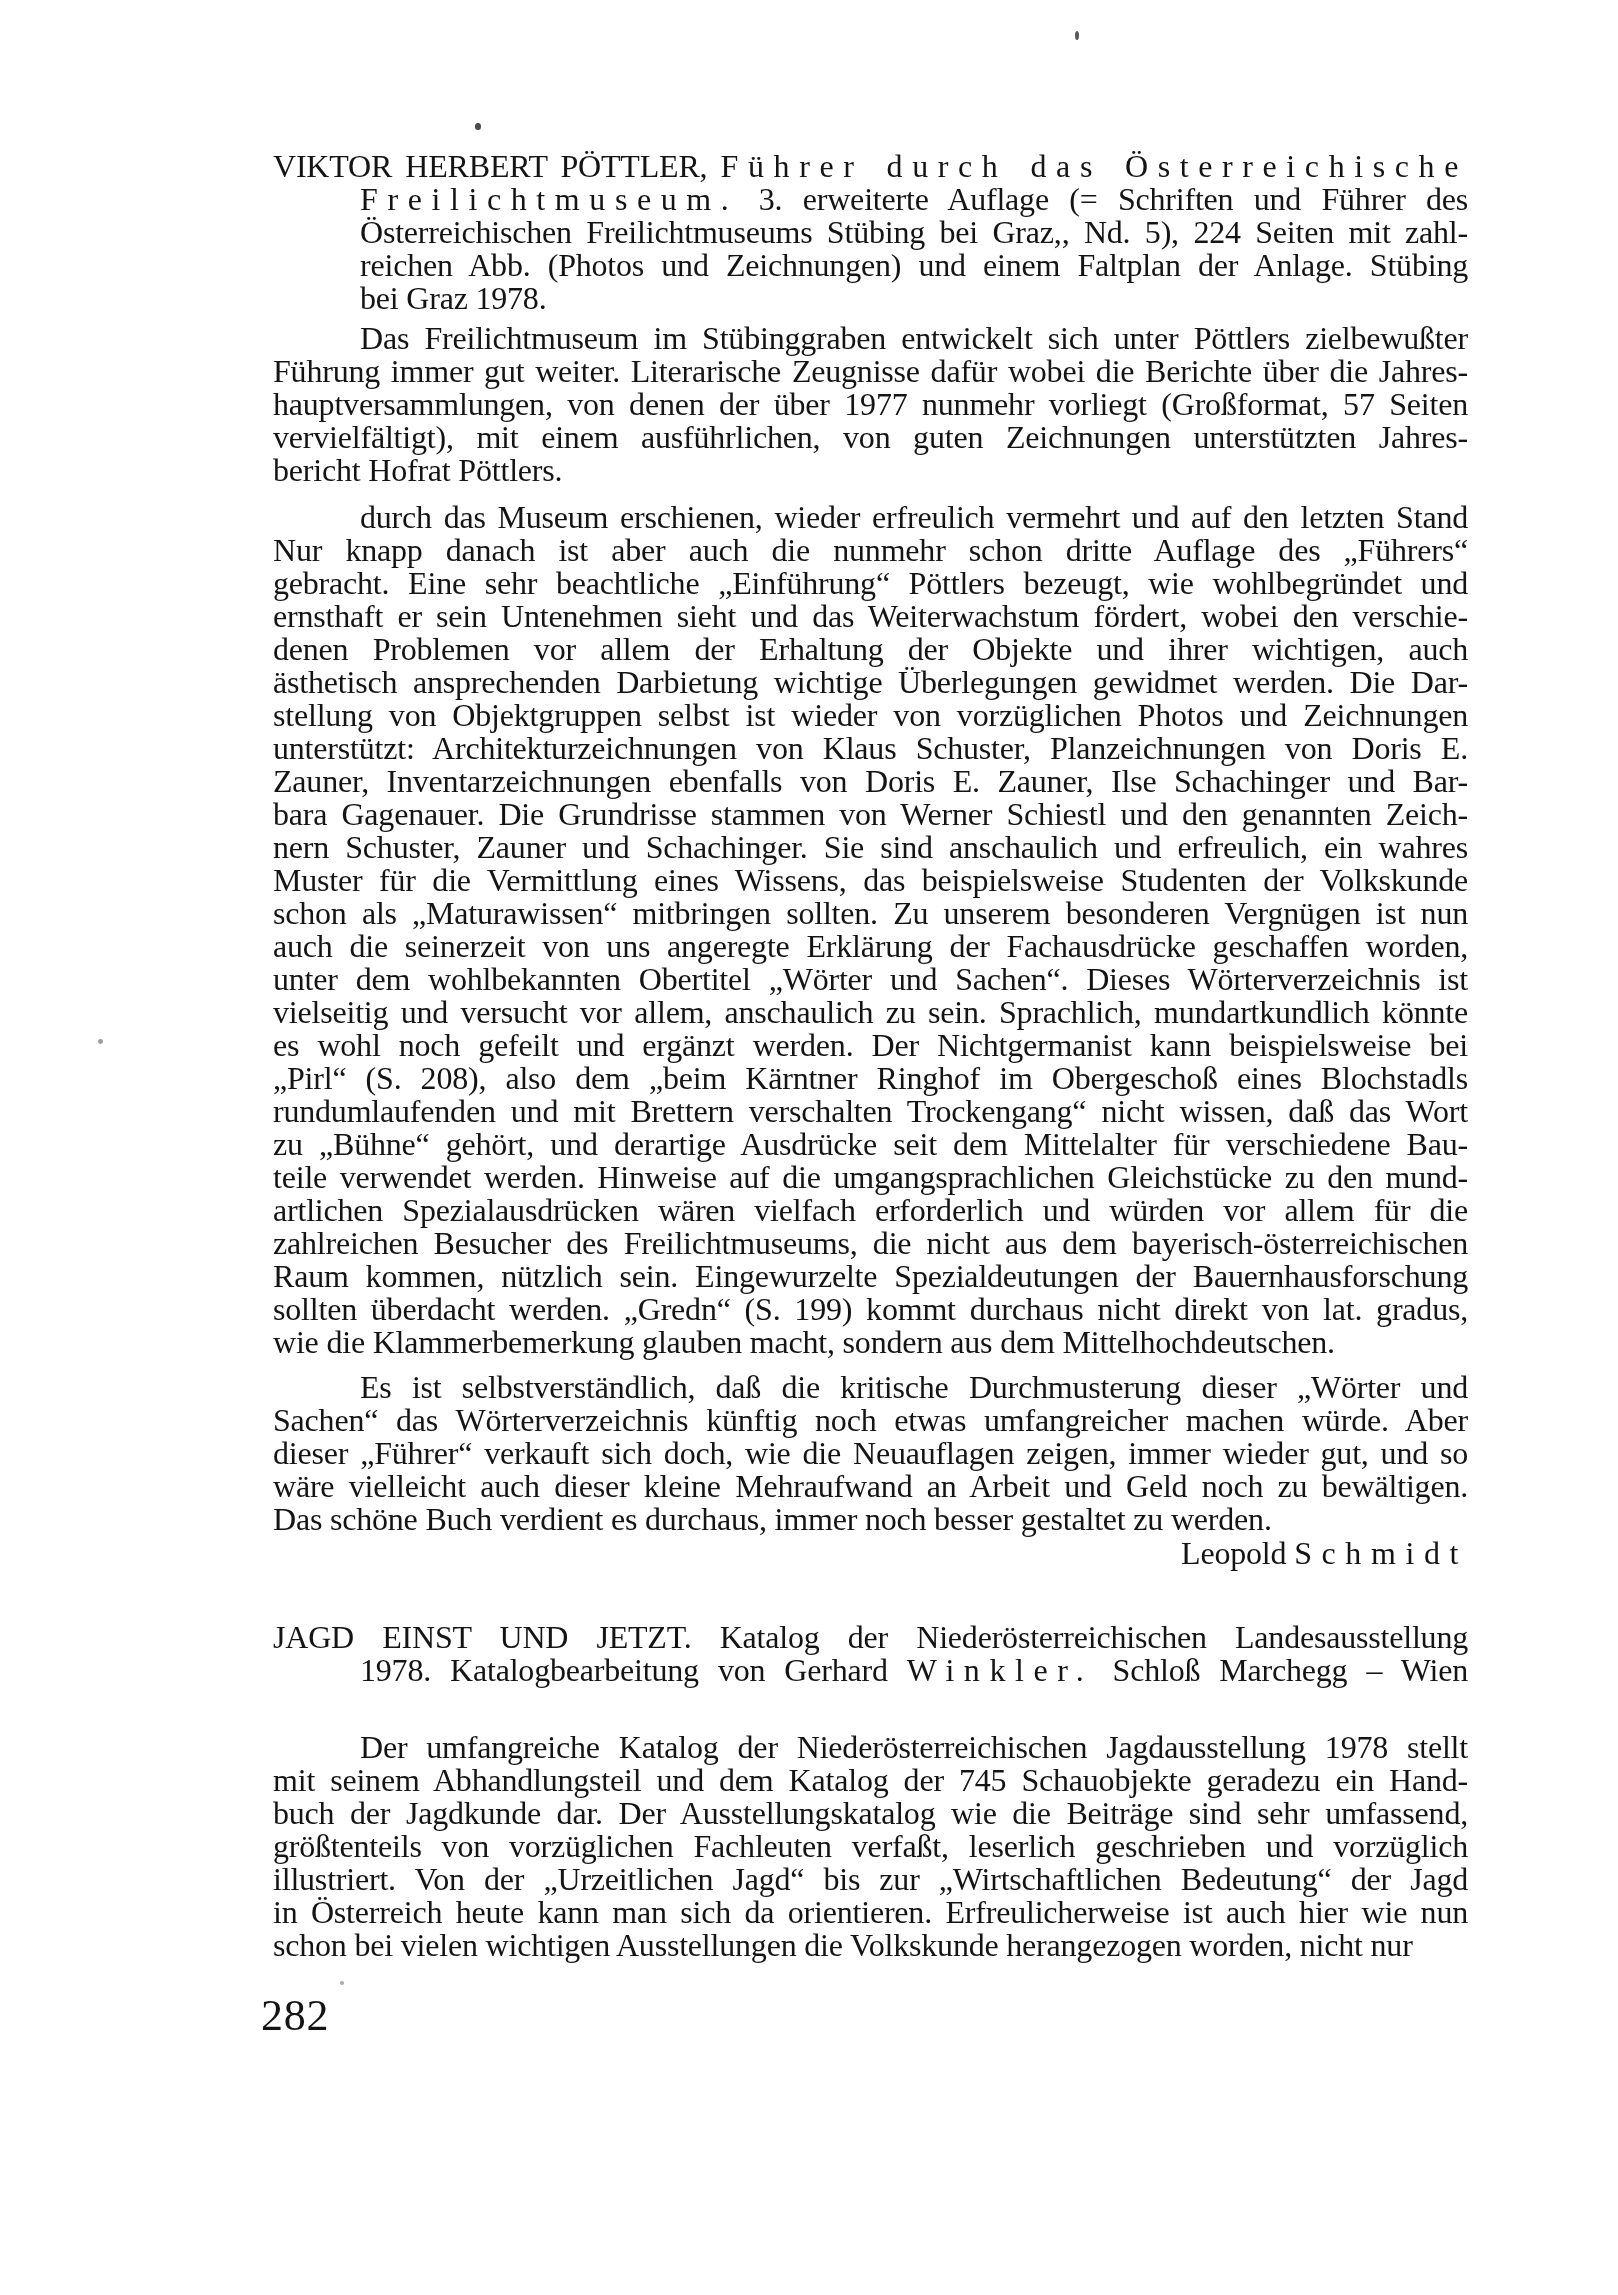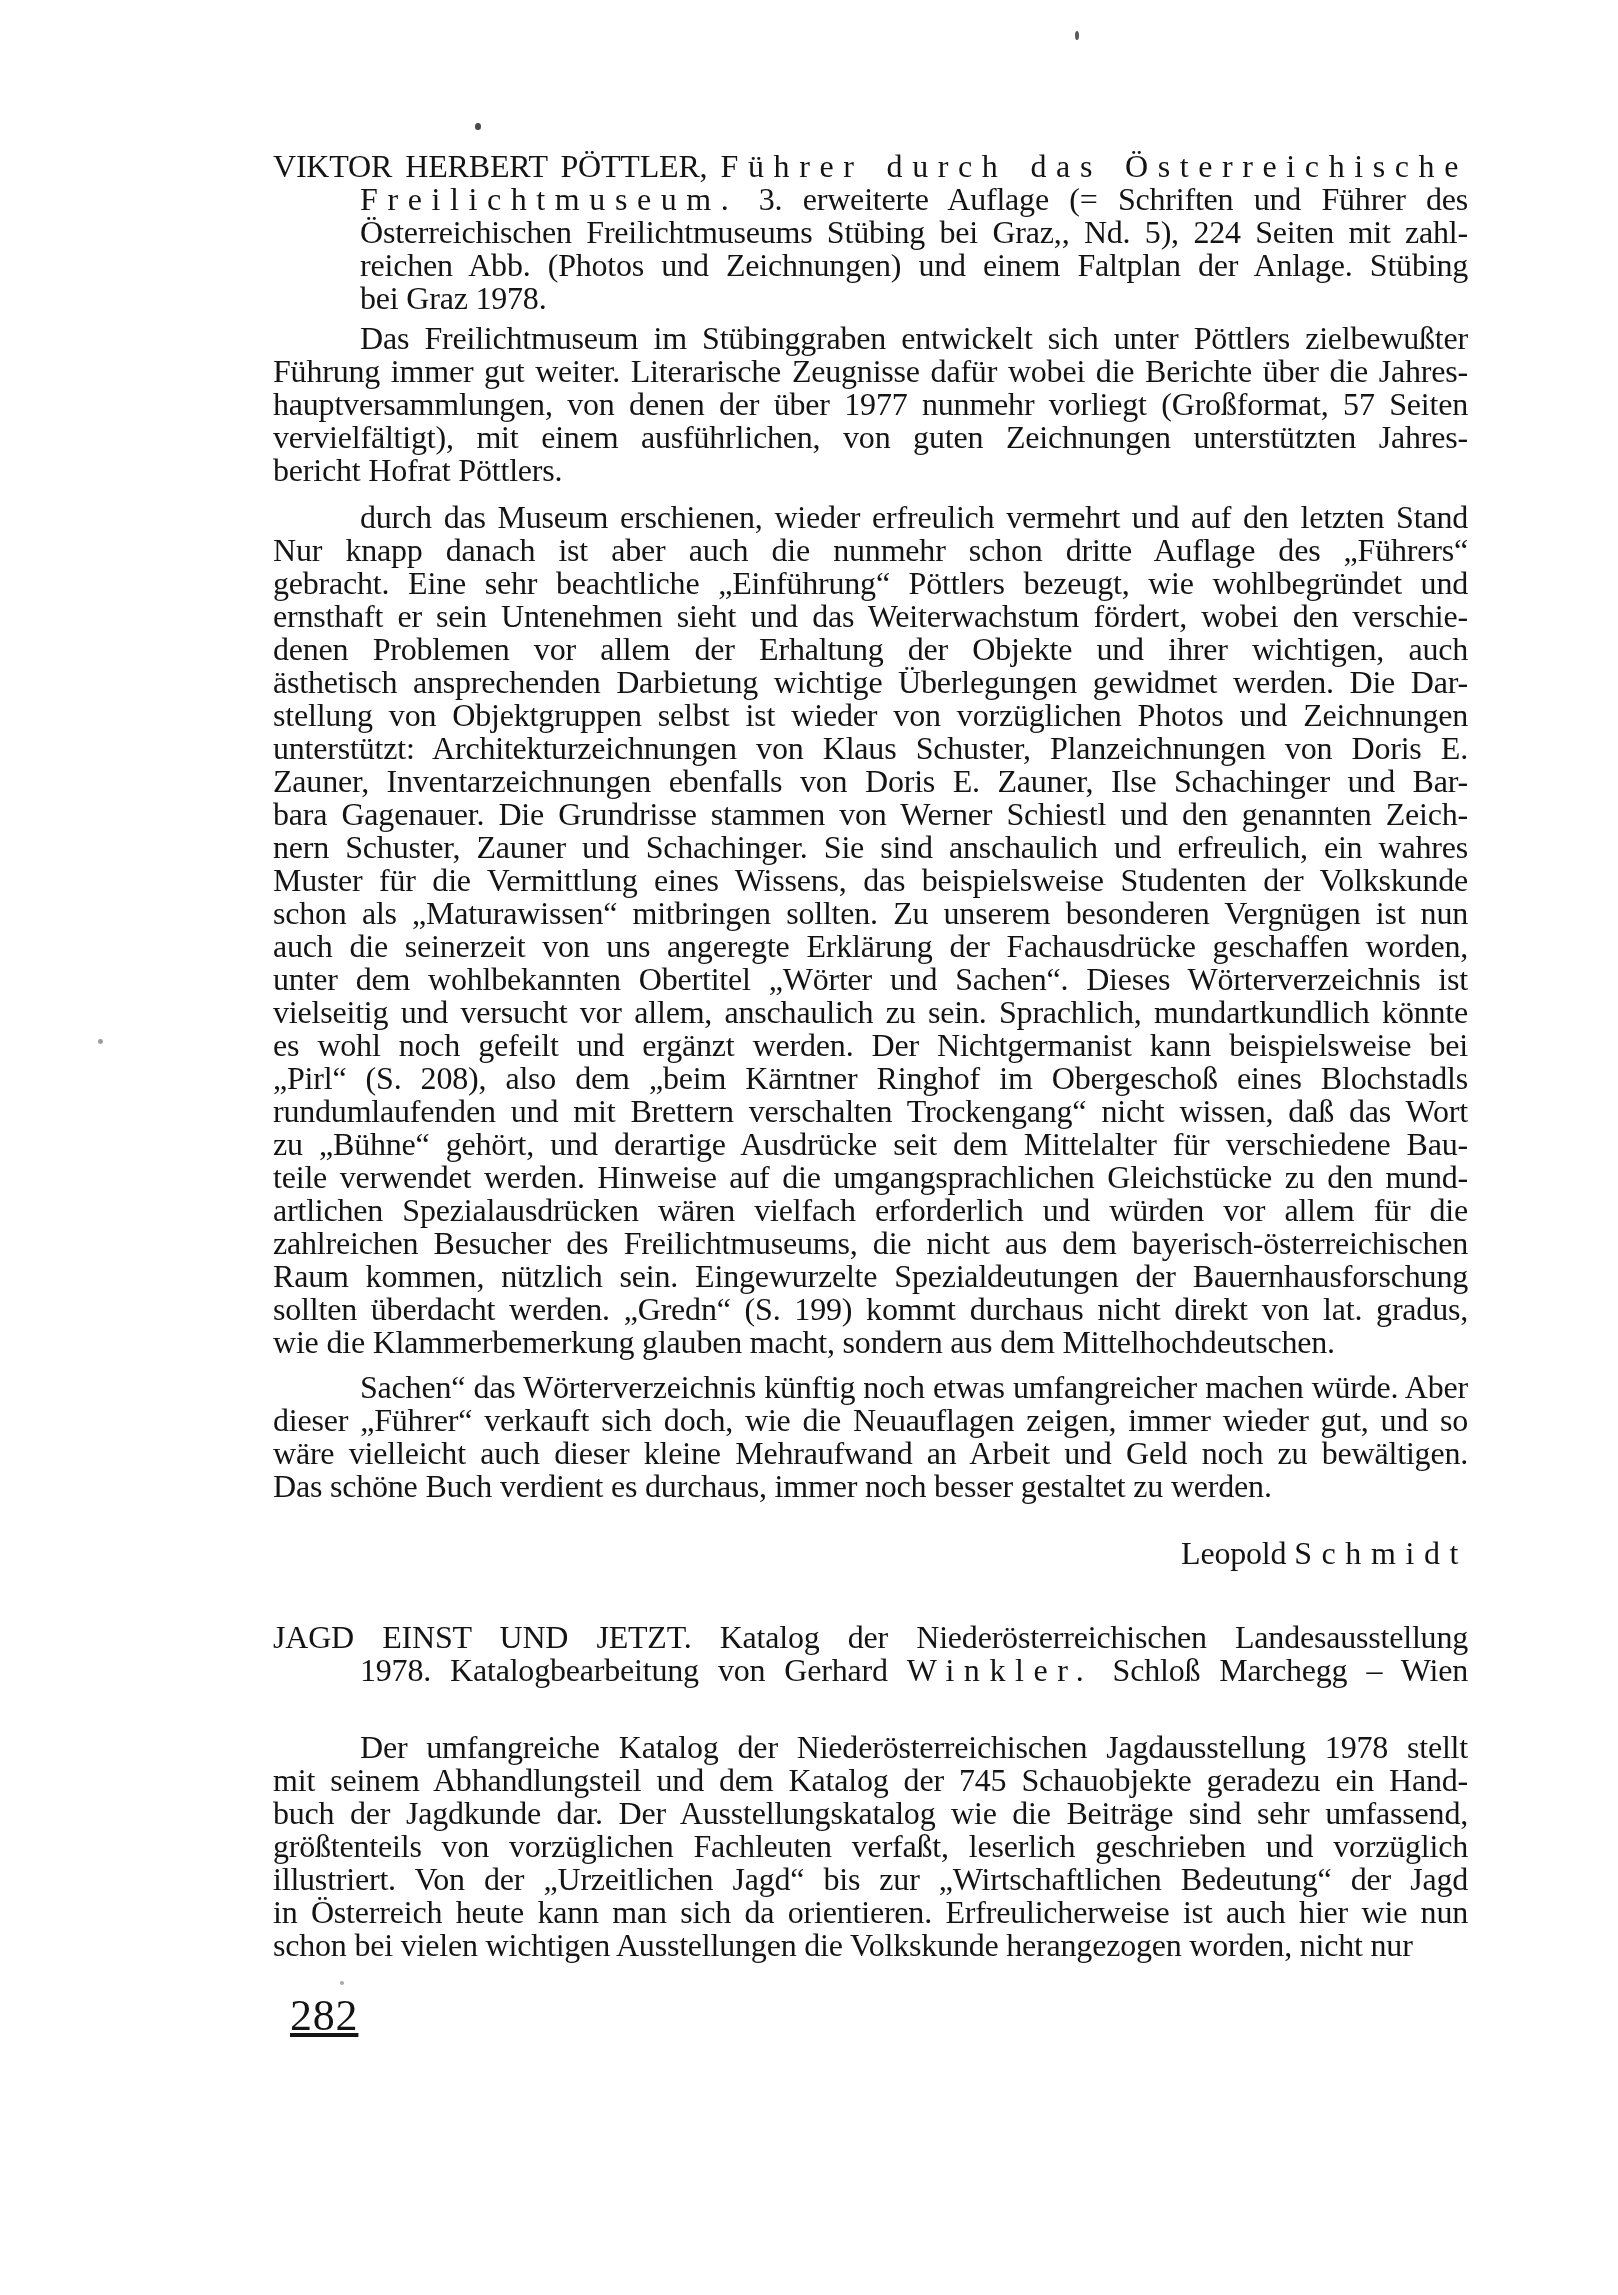--- a/index.html
+++ b/index.html
@@ -27,22 +27,22 @@
   
   .hang .line:not(:first-child){padding-left:87px;}
   
   .para .line:first-child{padding-left:87px;}
   
   .sp{letter-spacing:0.3em;}
   .signature{padding-right:91px;}
   .signature .line{text-align:right;}
   .signature .line.end{text-align-last:right;}
   .pageno{
-    position:absolute;left:290px;top:1992px;
-    font-size:44px;line-height:47px;letter-spacing:0.8px;text-decoration:underline;
+    position:absolute;left:261px;top:1992px;
+    font-size:44px;line-height:47px;letter-spacing:0.8px;
   }
   
   .speck{position:absolute;border-radius:50%;}
   .speck.s1{left:475px;top:123px;width:5.7px;height:7.3px;background:#4a4a4a;}
   .speck.s2{left:1075px;top:31px;width:4px;height:9px;background:#5a5a5a;}
   .speck.s3{left:98px;top:1039px;width:4.9px;height:4.9px;background:#9a9a9a;}
   .speck.s4{left:340px;top:1981px;width:4px;height:4px;background:#a8a8a8;}
 </style>
 </head>
 <body>
@@ -93,20 +93,21 @@
       <div class="line"><span>zu „Bühne“ gehört, und derartige Ausdrücke seit dem Mittelalter für verschiedene Bau-</span></div>
       <div class="line"><span>teile verwendet werden. Hinweise auf die umgangsprachlichen Gleichstücke zu den mund-</span></div>
       <div class="line"><span>artlichen Spezialausdrücken wären vielfach erforderlich und würden vor allem für die</span></div>
       <div class="line"><span>zahlreichen Besucher des Freilichtmuseums, die nicht aus dem bayerisch-österreichischen</span></div>
       <div class="line"><span>Raum kommen, nützlich sein. Eingewurzelte Spezialdeutungen der Bauernhausforschung</span></div>
       <div class="line"><span>sollten überdacht werden. „Gredn“ (S. 199) kommt durchaus nicht direkt von lat. gradus,</span></div>
       <div class="line end"><span>wie die Klammerbemerkung glauben macht, sondern aus dem Mittelhochdeutschen.</span></div>
     </div>
 
   <div class="block para" style="top:1371px;">
+      <div class="line"><span>Es ist selbstverständlich, daß die kritische Durchmusterung dieser „Wörter und</span></div>
       <div class="line"><span>Sachen“ das Wörterverzeichnis künftig noch etwas umfangreicher machen würde. Aber</span></div>
       <div class="line"><span>dieser „Führer“ verkauft sich doch, wie die Neuauflagen zeigen, immer wieder gut, und so</span></div>
       <div class="line"><span>wäre vielleicht auch dieser kleine Mehraufwand an Arbeit und Geld noch zu bewältigen.</span></div>
       <div class="line end"><span>Das schöne Buch verdient es durchaus, immer noch besser gestaltet zu werden.</span></div>
     </div>
 
   <div class="block signature" style="top:1537px;">
       <div class="line end"><span>Leopold </span><span class="sp">Schmidt</span></div>
     </div>
 

